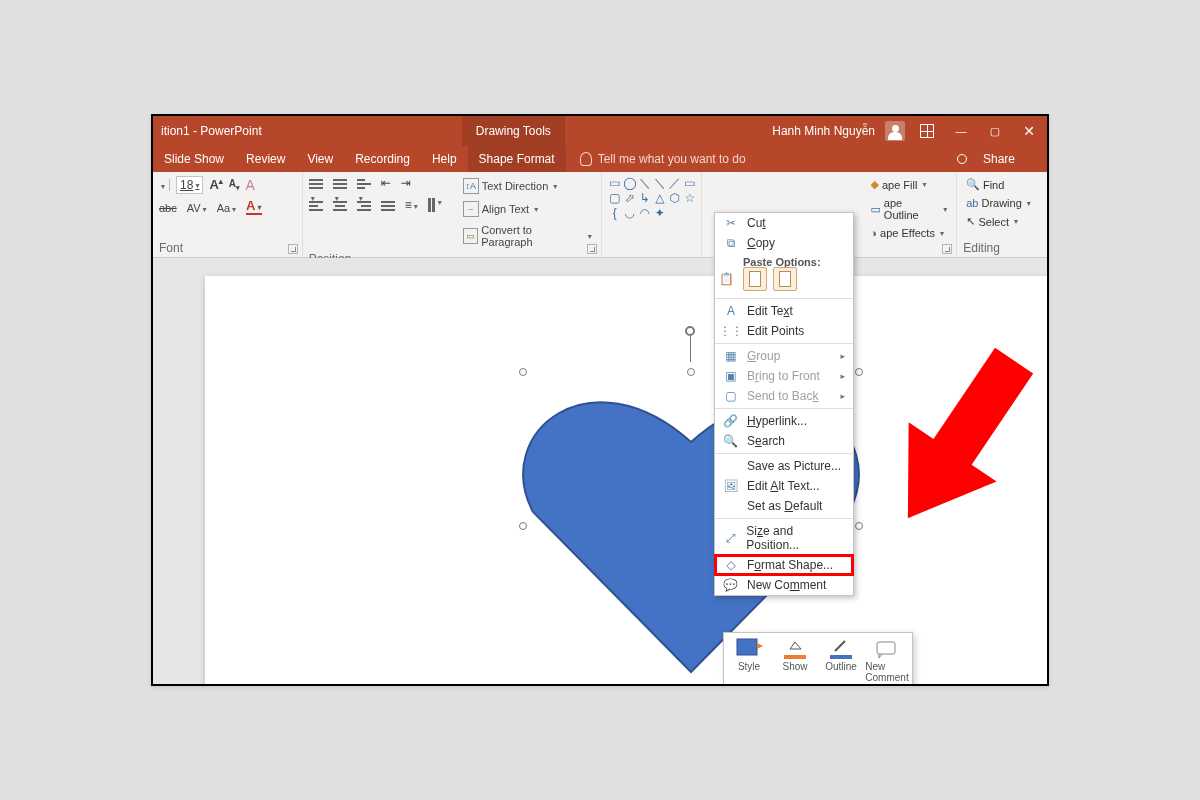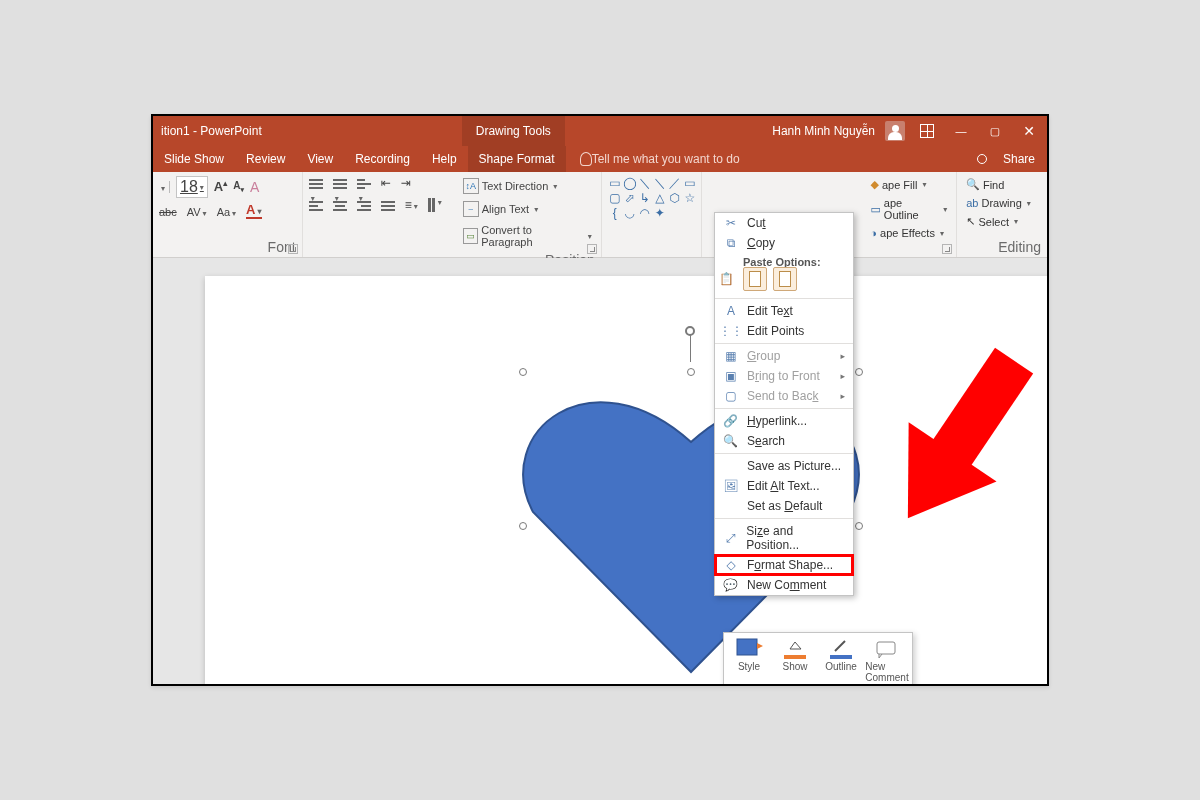--- a/index.html
+++ b/index.html
@@ -18,36 +18,36 @@
   .winbtn.close { font-size: 14px; }
   .accountsq { width: 14px; height: 14px; border: 1px solid #fff; position: relative; }
   .accountsq::before, .accountsq::after { content:""; position:absolute; background:#fff; }
   .accountsq::before { left:50%; top:0; width:1px; height:100%; }
   .accountsq::after { top:50%; left:0; height:1px; width:100%; }
 
   
   .tabs { height: 26px; background: #b7472a; display: flex; align-items: center; color: #fff; font-size: 12px; }
   .tab { padding: 0 11px; height: 100%; display: flex; align-items: center; }
   .tab.active { background: #a13e24; }
-  .tell-me { display: flex; align-items: center; padding-left: 14px; color: #f3d6ce; }
+  .tell-me { display: flex; align-items: center; gap: 6px; padding-left: 14px; color: #f3d6ce; }
   .bulb { width: 12px; height: 14px; border: 1px solid #f3d6ce; border-radius: 50% 50% 30% 30%; display: inline-block; }
-  .share { margin-left: auto; padding-right: 12px; display:flex; align-items:center; gap:16px; }
+  .share { margin-left: auto; padding-right: 32px; display:flex; align-items:center; gap:16px; }
   .share .usr { width: 10px; height: 10px; border: 1px solid #fff; border-radius: 50%; display: inline-block; }
 
   
   .ribbon { height: 86px; background: #f3f2f1; border-bottom: 1px solid #d1cfcd; display: flex; align-items: stretch; font-size: 11px; color: #444; }
   .group { border-right: 1px solid #e1dfdd; padding: 4px 6px 2px 6px; display: flex; flex-direction: column; position:relative; }
-  .group-label { text-align: right; font-size: 14px; color: #6b6b6b; margin-top: auto; padding-top: 2px; }
+  .group-label { text-align: left; font-size: 12px; color: #6b6b6b; margin-top: auto; padding-top: 2px; }
   .grouprow { display: flex; align-items: center; gap: 6px; }
   .btn { display: flex; align-items: center; gap: 3px; padding: 2px 3px; }
   .dd::after { content:"▾"; font-size:8px; color:#666; margin-left:2px; }
   .dlauncher { position:absolute; right:4px; bottom:3px; width:10px; height:10px; border:1px solid #b5b5b5; }
   .dlauncher::after { content:""; position:absolute; right:1px; bottom:1px; width:4px; height:4px; border-right:1px solid #888; border-bottom:1px solid #888; }
 
-  .fontsize { border:1px solid #c4c4c4; background:#fff; padding:1px 3px; font-size:16px; display:flex; align-items:center; gap:2px;text-decoration:underline; }
+  .fontsize { border:1px solid #c4c4c4; background:#fff; padding:1px 3px; font-size:12px; display:flex; align-items:center; gap:2px;text-decoration:underline; }
   .fontsize::after { content:"▾"; font-size:8px; color:#666; }
   .Aicon { font-weight:bold; font-size:13px; }
   .Aicon.sm { font-size:10px; }
   .Aicon.red { color:#c0392b; border-bottom:2px solid #c0392b; display:inline-block; line-height:11px; }
   .listlines { width:14px; height:12px; }
   .listlines i { display:block; height:2px; background:#666; margin:2px 0; }
   .align { width:14px; height:12px; }
   .align i { display:block; height:2px; background:#666; margin:2px 0; }
   .align.left i:nth-child(2){width:70%;} .align.center i{margin-left:auto;margin-right:auto;} .align.center i:nth-child(2){width:70%;} .align.right i:nth-child(2){width:70%;margin-left:auto;} .align.just i{width:100%;}
   .cols { width:14px; height:14px; display:flex; gap:1px; }

